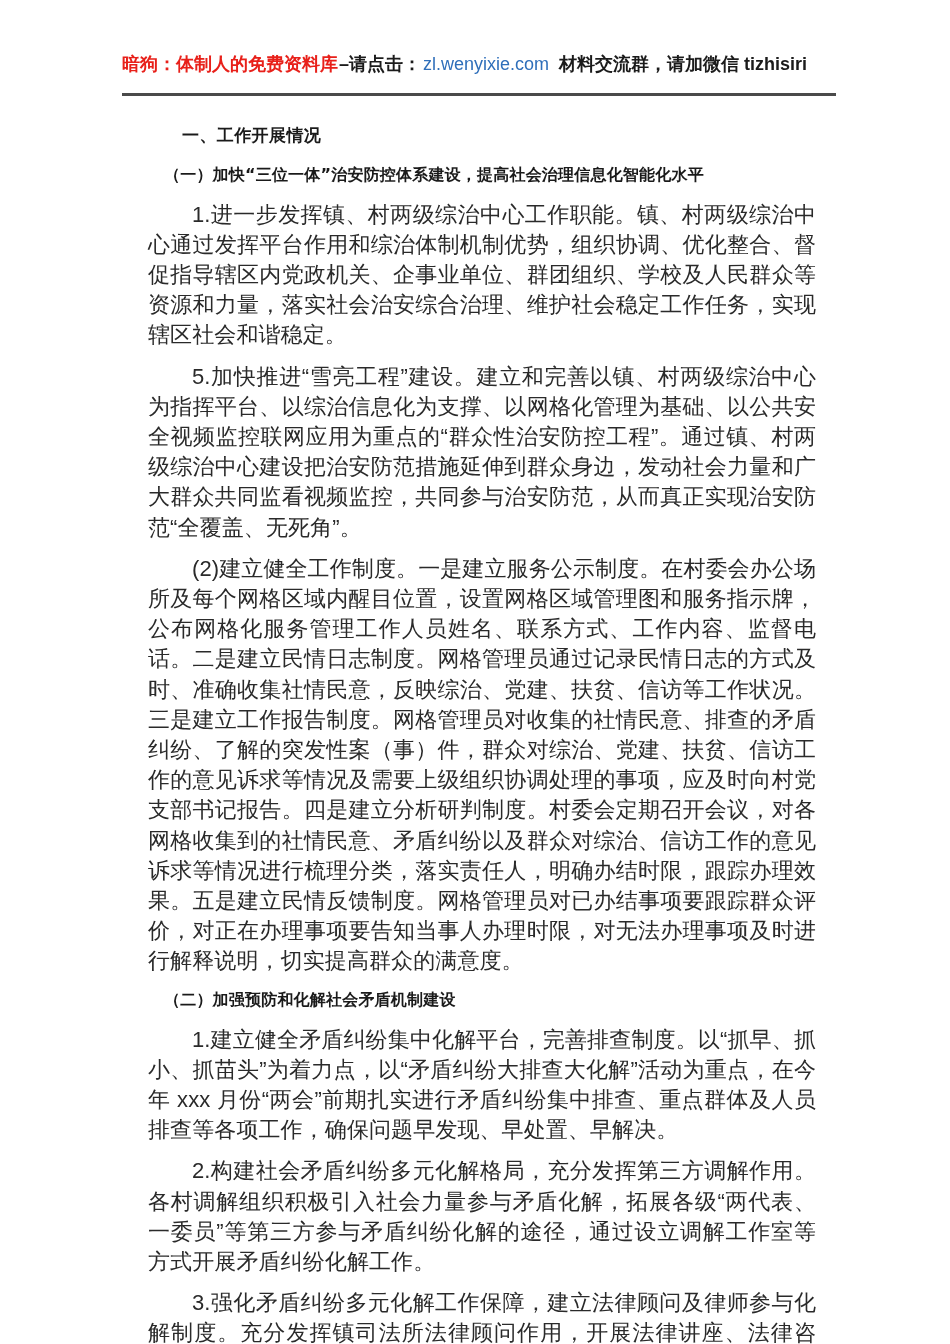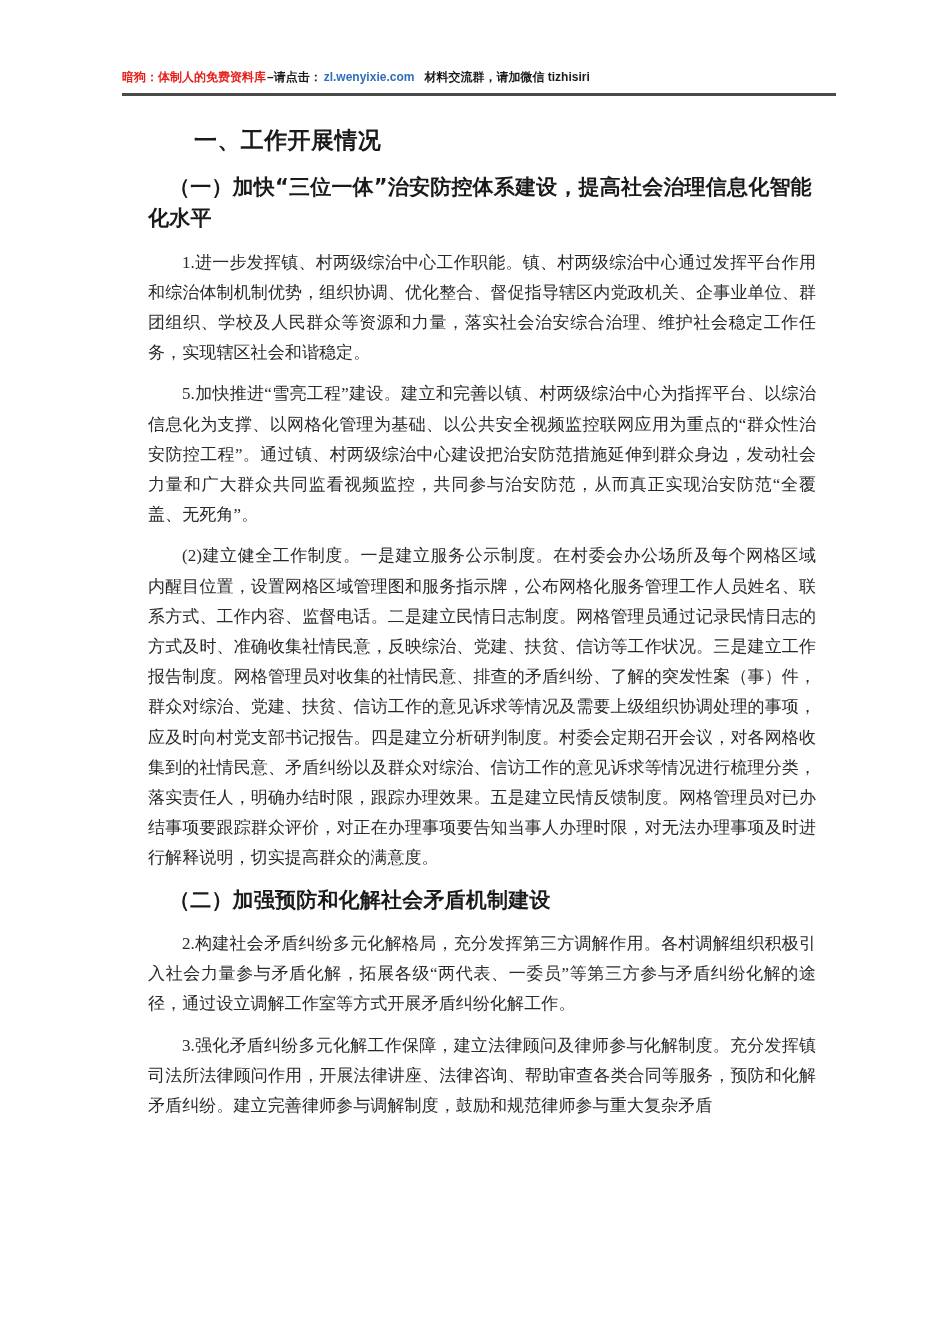--- a/index.html
+++ b/index.html
@@ -19,43 +19,43 @@
     height: 1344px;
     box-sizing: border-box;
     background: #ffffff;
     overflow: hidden;
   }
 
   
   .promo {
     position: absolute;
     left: 122px;
-    top: 62px;
+    top: 49px;
     width: 714px;
     height: 30px;
     display: flex;
     align-items: center;
     white-space: nowrap;
     font-family: "Liberation Sans", sans-serif;
-    font-size: 12px;
+    font-size: 18px;
     line-height: 1;
   }
   .promo-red {
     color: #e8201a;
     font-weight: bold;
     letter-spacing: 0px;
   }
   .promo-dark {
     color: #1b1b1b;
     font-weight: bold;
     margin-left: 1px;
   }
   .promo-link {
     color: #2f6fba;
-    font-weight: bold;
+    font-weight: normal;
     margin-left: 2px;
     text-decoration: none;
   }
   .promo-tail {
     color: #1b1b1b;
     font-weight: bold;
     margin-left: 10px;
   }
   .promo-rule {
     position: absolute;
@@ -70,40 +70,40 @@
   .doc {
     position: absolute;
     left: 148px;
     top: 123px;
     width: 668px;
   }
 
   .h1 {
     font-family: "DejaVu Sans", sans-serif;
     font-weight: bold;
-    font-size: 23px;
+    font-size: 17px;
     color: #1a1a1a;
     letter-spacing: 0.4px;
     text-indent: 2em;
     margin: 0 0 14px 0;
     line-height: 1.5;
   }
   .h2 {
     font-family: "DejaVu Sans", sans-serif;
     font-weight: bold;
-    font-size: 21px;
+    font-size: 16px;
     color: #1a1a1a;
     letter-spacing: 0.2px;
     text-indent: 1em;
     margin: 0 0 13px 0;
     line-height: 1.5;
   }
   p.para {
-    font-family: Liberation Serif, serif;
-    font-size: 17px;
+    font-family: Liberation Sans, sans-serif;
+    font-size: 22px;
     color: #2a2a2a;
     line-height: 30.2px;
     margin: 0 0 11px 0;
     text-indent: 2em;
     text-align: justify;
     text-justify: inter-ideograph;
     letter-spacing: 0.1px;
   }
 </style>
 </head>
@@ -124,17 +124,18 @@
     <h1 class="h1">一、工作开展情况</h1>
 
     <h2 class="h2">（一）加快“三位一体”治安防控体系建设，提高社会治理信息化智能化水平</h2>
 
     <p class="para">1.进一步发挥镇、村两级综治中心工作职能。镇、村两级综治中心通过发挥平台作用和综治体制机制优势，组织协调、优化整合、督促指导辖区内党政机关、企事业单位、群团组织、学校及人民群众等资源和力量，落实社会治安综合治理、维护社会稳定工作任务，实现辖区社会和谐稳定。</p>
     <p class="para">5.加快推进“雪亮工程”建设。建立和完善以镇、村两级综治中心为指挥平台、以综治信息化为支撑、以网格化管理为基础、以公共安全视频监控联网应用为重点的“群众性治安防控工程”。通过镇、村两级综治中心建设把治安防范措施延伸到群众身边，发动社会力量和广大群众共同监看视频监控，共同参与治安防范，从而真正实现治安防范“全覆盖、无死角”。</p>
     <p class="para">(2)建立健全工作制度。一是建立服务公示制度。在村委会办公场所及每个网格区域内醒目位置，设置网格区域管理图和服务指示牌，公布网格化服务管理工作人员姓名、联系方式、工作内容、监督电话。二是建立民情日志制度。网格管理员通过记录民情日志的方式及时、准确收集社情民意，反映综治、党建、扶贫、信访等工作状况。三是建立工作报告制度。网格管理员对收集的社情民意、排查的矛盾纠纷、了解的突发性案（事）件，群众对综治、党建、扶贫、信访工作的意见诉求等情况及需要上级组织协调处理的事项，应及时向村党支部书记报告。四是建立分析研判制度。村委会定期召开会议，对各网格收集到的社情民意、矛盾纠纷以及群众对综治、信访工作的意见诉求等情况进行梳理分类，落实责任人，明确办结时限，跟踪办理效果。五是建立民情反馈制度。网格管理员对已办结事项要跟踪群众评价，对正在办理事项要告知当事人办理时限，对无法办理事项及时进行解释说明，切实提高群众的满意度。</p>
 
     <h2 class="h2">（二）加强预防和化解社会矛盾机制建设</h2>
 
+    <p class="para">1.建立健全矛盾纠纷集中化解平台，完善排查制度。以“抓早、抓小、抓苗头”为着力点，以“矛盾纠纷大排查大化解”活动为重点，在今年 xxx 月份“两会”前期扎实进行矛盾纠纷集中排查、重点群体及人员排查等各项工作，确保问题早发现、早处置、早解决。</p>
     <p class="para">2.构建社会矛盾纠纷多元化解格局，充分发挥第三方调解作用。各村调解组织积极引入社会力量参与矛盾化解，拓展各级“两代表、一委员”等第三方参与矛盾纠纷化解的途径，通过设立调解工作室等方式开展矛盾纠纷化解工作。</p>
     <p class="para">3.强化矛盾纠纷多元化解工作保障，建立法律顾问及律师参与化解制度。充分发挥镇司法所法律顾问作用，开展法律讲座、法律咨询、帮助审查各类合同等服务，预防和化解矛盾纠纷。建立完善律师参与调解制度，鼓励和规范律师参与重大复杂矛盾</p>
 
   </div>
 </div>
 
 </body></html>

